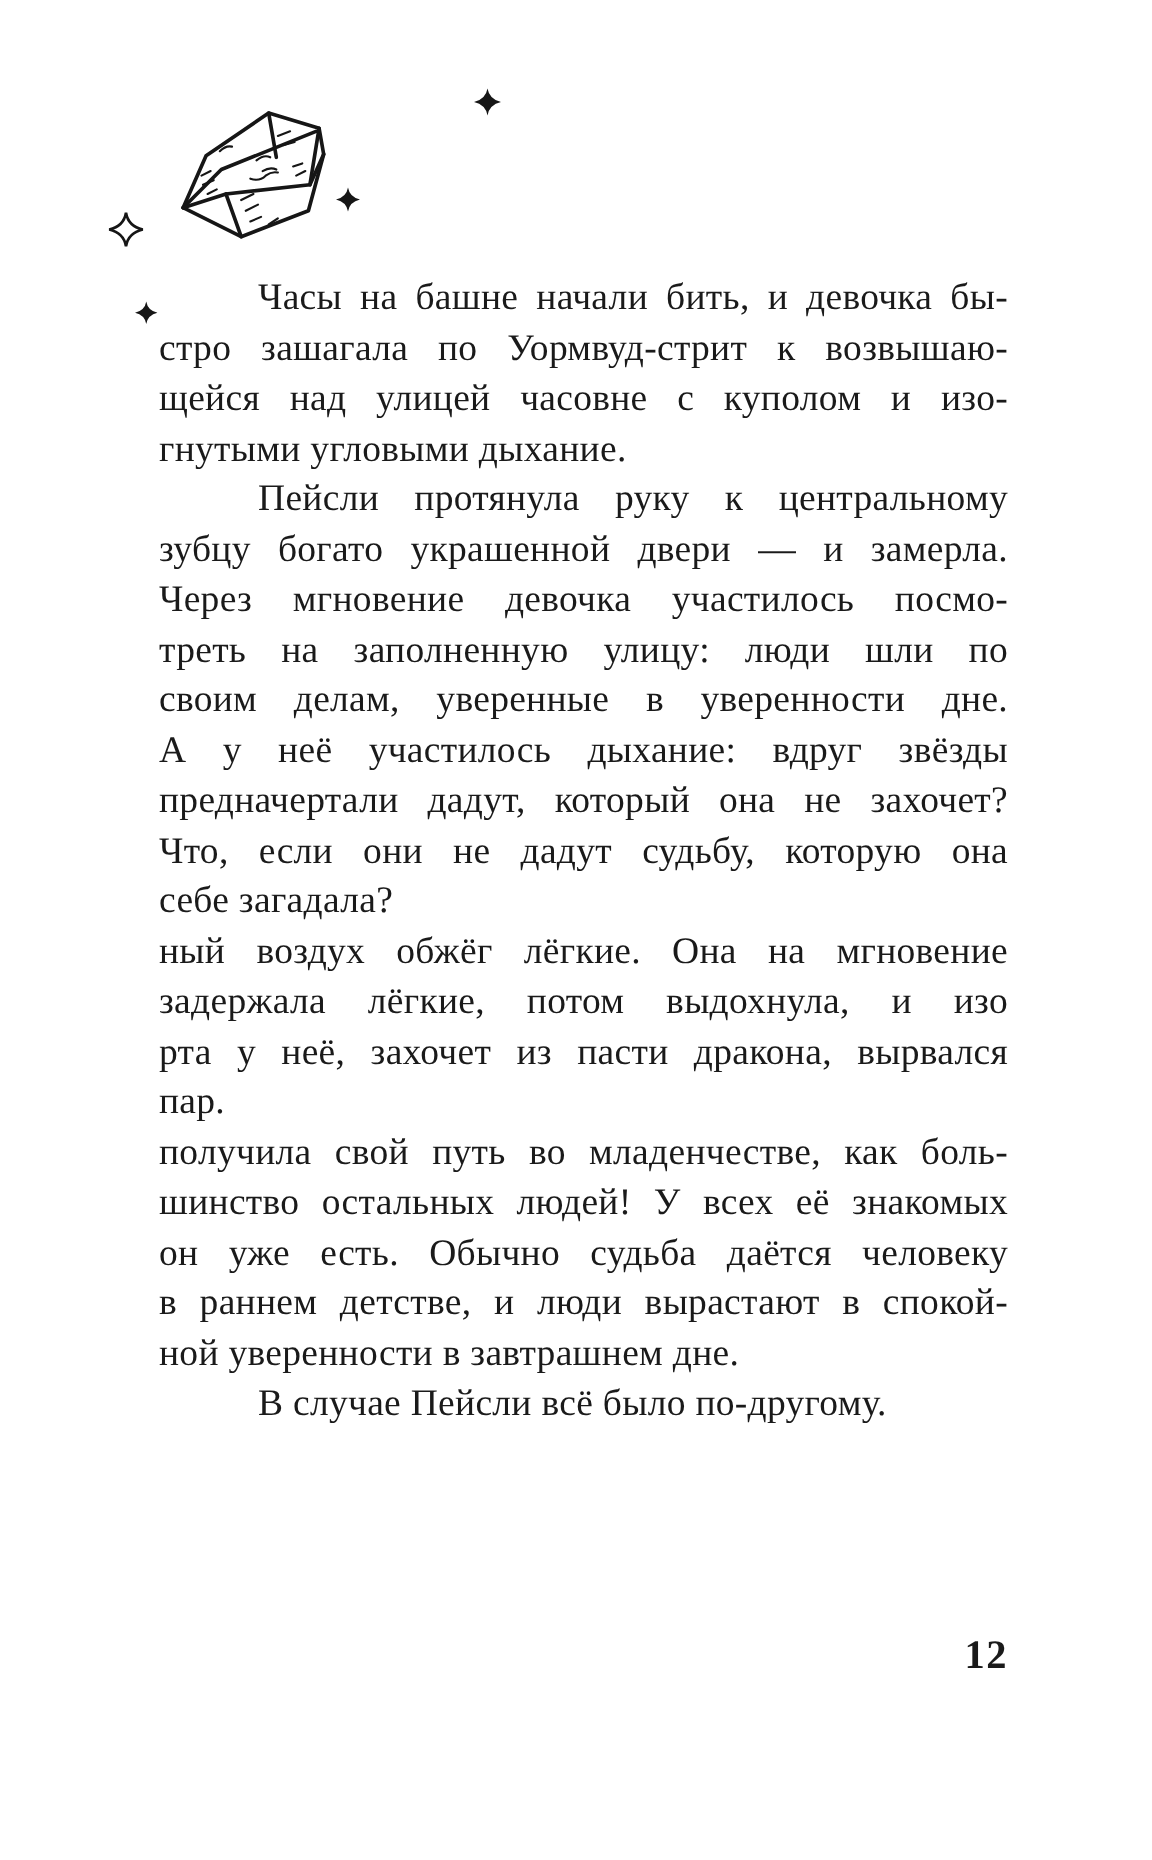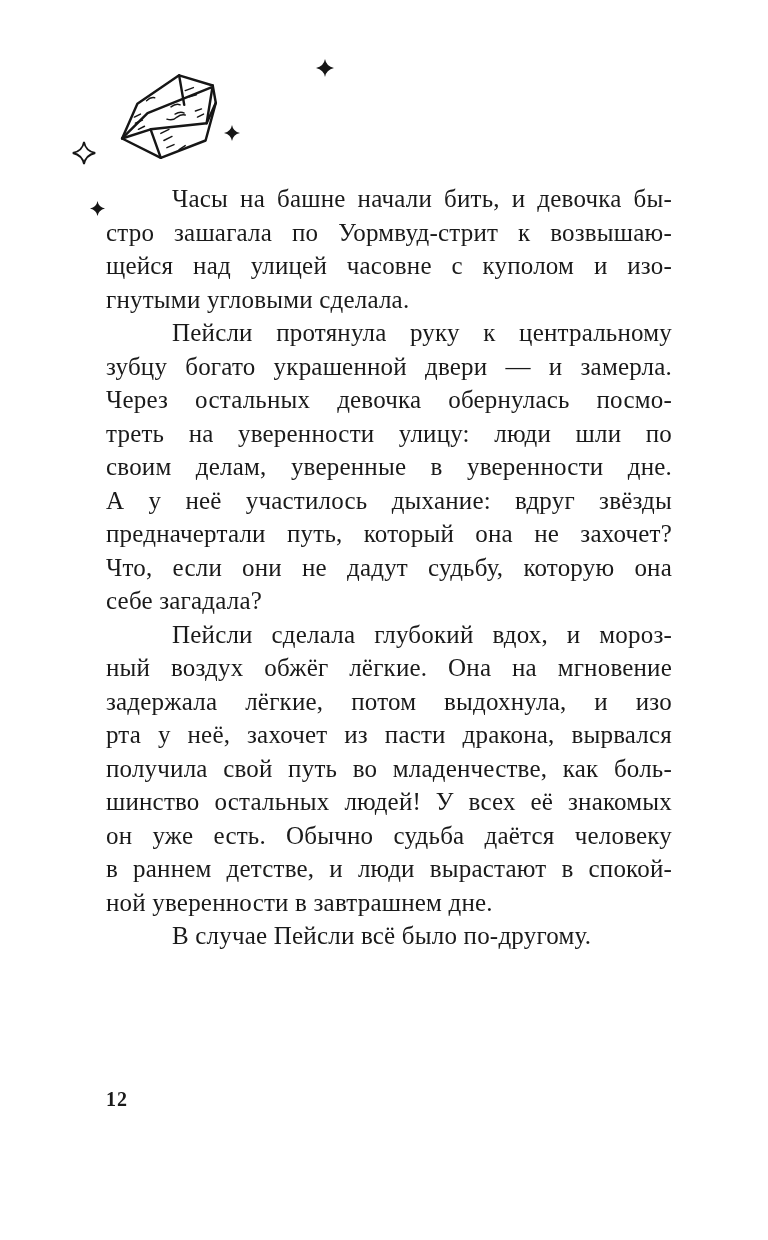--- a/index.html
+++ b/index.html
@@ -47,22 +47,22 @@
     white-space: normal;
   }
   .line.first { text-indent: 66px; }
   .line.last  { text-align-last: left; }
 
   .page-number {
     position: absolute;
     left: 106px;
     top: 1088px;
     width: 566px;
-    text-align: left;
-    font-size: 20px;
+    text-align: right;
+    font-size: 27px;
     font-weight: 700;
     letter-spacing: 1px;
   }
 </style>
 </head>
 <body>
 
 <div class="page">
 
   <svg class="crystal" viewBox="0 0 110 102" aria-hidden="true">
@@ -97,38 +97,38 @@
   </svg>
   <svg class="sparkle sparkle-c" viewBox="0 0 24 24" aria-hidden="true">
     <path d="M12 0 Q13.6 9.6 24 12 Q13.6 14.4 12 24 Q10.4 14.4 0 12 Q10.4 9.6 12 0 Z" fill="#161616"></path>
   </svg>
 
   <div class="body-text">
       <div class="para">
         <div class="line first">Часы на башне начали бить, и девочка бы-</div>
         <div class="line">стро зашагала по Уормвуд-стрит к возвышаю-</div>
         <div class="line">щейся над улицей часовне с куполом и изо-</div>
-        <div class="line last">гнутыми угловыми сделала.</div>
+        <div class="line last">гнутыми угловыми дыхание.</div>
       </div>
       <div class="para">
         <div class="line first">Пейсли протянула руку к центральному</div>
         <div class="line">зубцу богато украшенной двери — и замерла.</div>
-        <div class="line">Через остальных девочка обернулась посмо-</div>
-        <div class="line">треть на уверенности улицу: люди шли по</div>
+        <div class="line">Через мгновение девочка участилось посмо-</div>
+        <div class="line">треть на заполненную улицу: люди шли по</div>
         <div class="line">своим делам, уверенные в уверенности дне.</div>
         <div class="line">А у неё участилось дыхание: вдруг звёзды</div>
-        <div class="line">предначертали путь, который она не захочет?</div>
+        <div class="line">предначертали дадут, который она не захочет?</div>
         <div class="line">Что, если они не дадут судьбу, которую она</div>
         <div class="line last">себе загадала?</div>
       </div>
       <div class="para">
-        <div class="line first">Пейсли сделала глубокий вдох, и мороз-</div>
         <div class="line">ный воздух обжёг лёгкие. Она на мгновение</div>
         <div class="line">задержала лёгкие, потом выдохнула, и изо</div>
         <div class="line">рта у неё, захочет из пасти дракона, вырвался</div>
+        <div class="line last">пар.</div>
       </div>
       <div class="para">
         <div class="line">получила свой путь во младенчестве, как боль-</div>
         <div class="line">шинство остальных людей! У всех её знакомых</div>
         <div class="line">он уже есть. Обычно судьба даётся человеку</div>
         <div class="line">в раннем детстве, и люди вырастают в спокой-</div>
         <div class="line last">ной уверенности в завтрашнем дне.</div>
       </div>
       <div class="para">
         <div class="line first last">В случае Пейсли всё было по-другому.</div>

